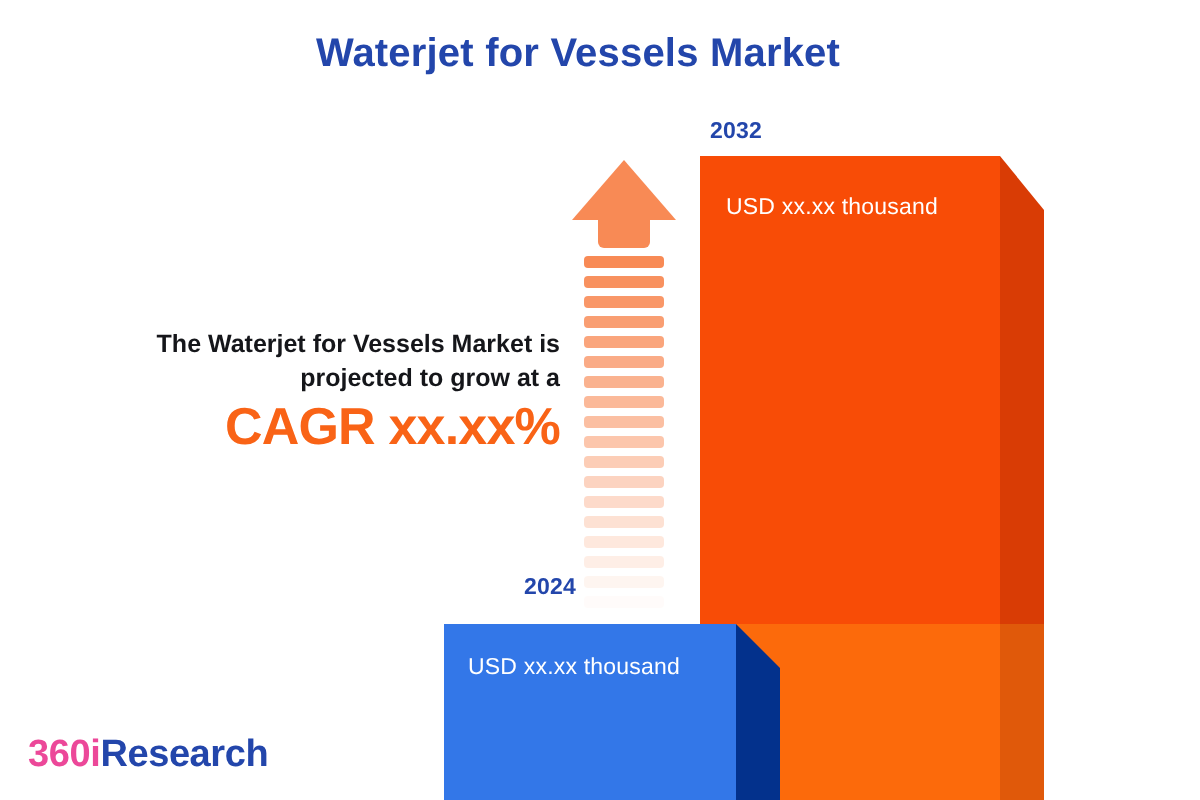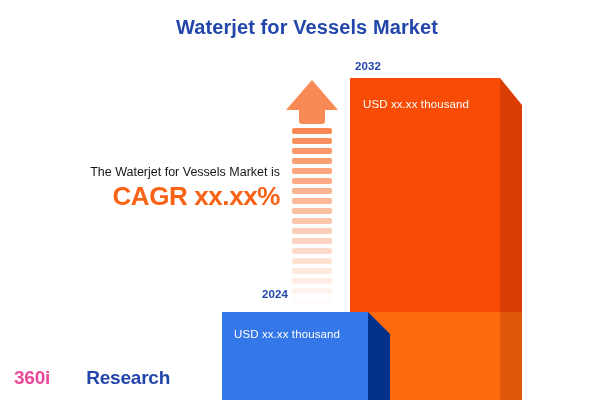--- a/index.html
+++ b/index.html
@@ -25,34 +25,33 @@
   #title {
     position: absolute;
     left: 0;
     top: 16px;
     width: 578px;
     text-align: center;
     font-size: 20px;
     font-weight: bold;
     color: #2346ab;
     letter-spacing: 0.1px;
-    padding-left: 18px;
   }
 
   
   #statement {
     position: absolute;
     left: 18px;
     top: 164px;
     width: 262px;
     text-align: right;
   }
   #statement .line {
     font-size: 12.5px;
-    font-weight: normal;
+    font-weight: bold;
     color: #15161a;
     line-height: 17px;
   }
   #statement .cagr {
     margin-top: 0;
     font-size: 26px;
     font-weight: bold;
     color: #f96316;
     line-height: 30px;
     letter-spacing: -0.4px;
@@ -178,31 +177,32 @@
   
   #logo {
     position: absolute;
     left: 14px;
     top: 367px;
     font-size: 19px;
     font-weight: bold;
     letter-spacing: -0.2px;
   }
   #logo .logo-a { color: #ec4899; }
-  #logo .logo-b { color: #2346ab; padding-left: 36px; }
+  #logo .logo-b { color: #2346ab; }
 </style>
 </head>
 <body>
 
 <div id="stage">
 
   <div id="title">Waterjet for Vessels Market</div>
 
   <div id="statement">
     <div class="line">The Waterjet for Vessels Market is</div>
+    <div class="line">projected to grow at a</div>
     <div class="cagr">CAGR xx.xx%</div>
   </div>
 
   <div id="arrow">
     <div id="arrow-head"></div>
     <div id="arrow-neck"></div>
     <div id="arrow-segments">
         <div class="seg" style="opacity: 1;"></div>
         <div class="seg" style="opacity: 0.943;"></div>
         <div class="seg" style="opacity: 0.886;"></div>

